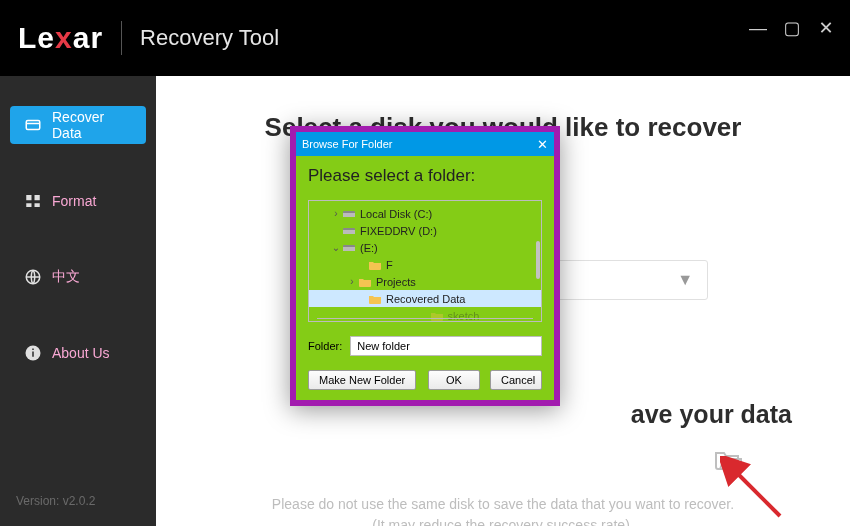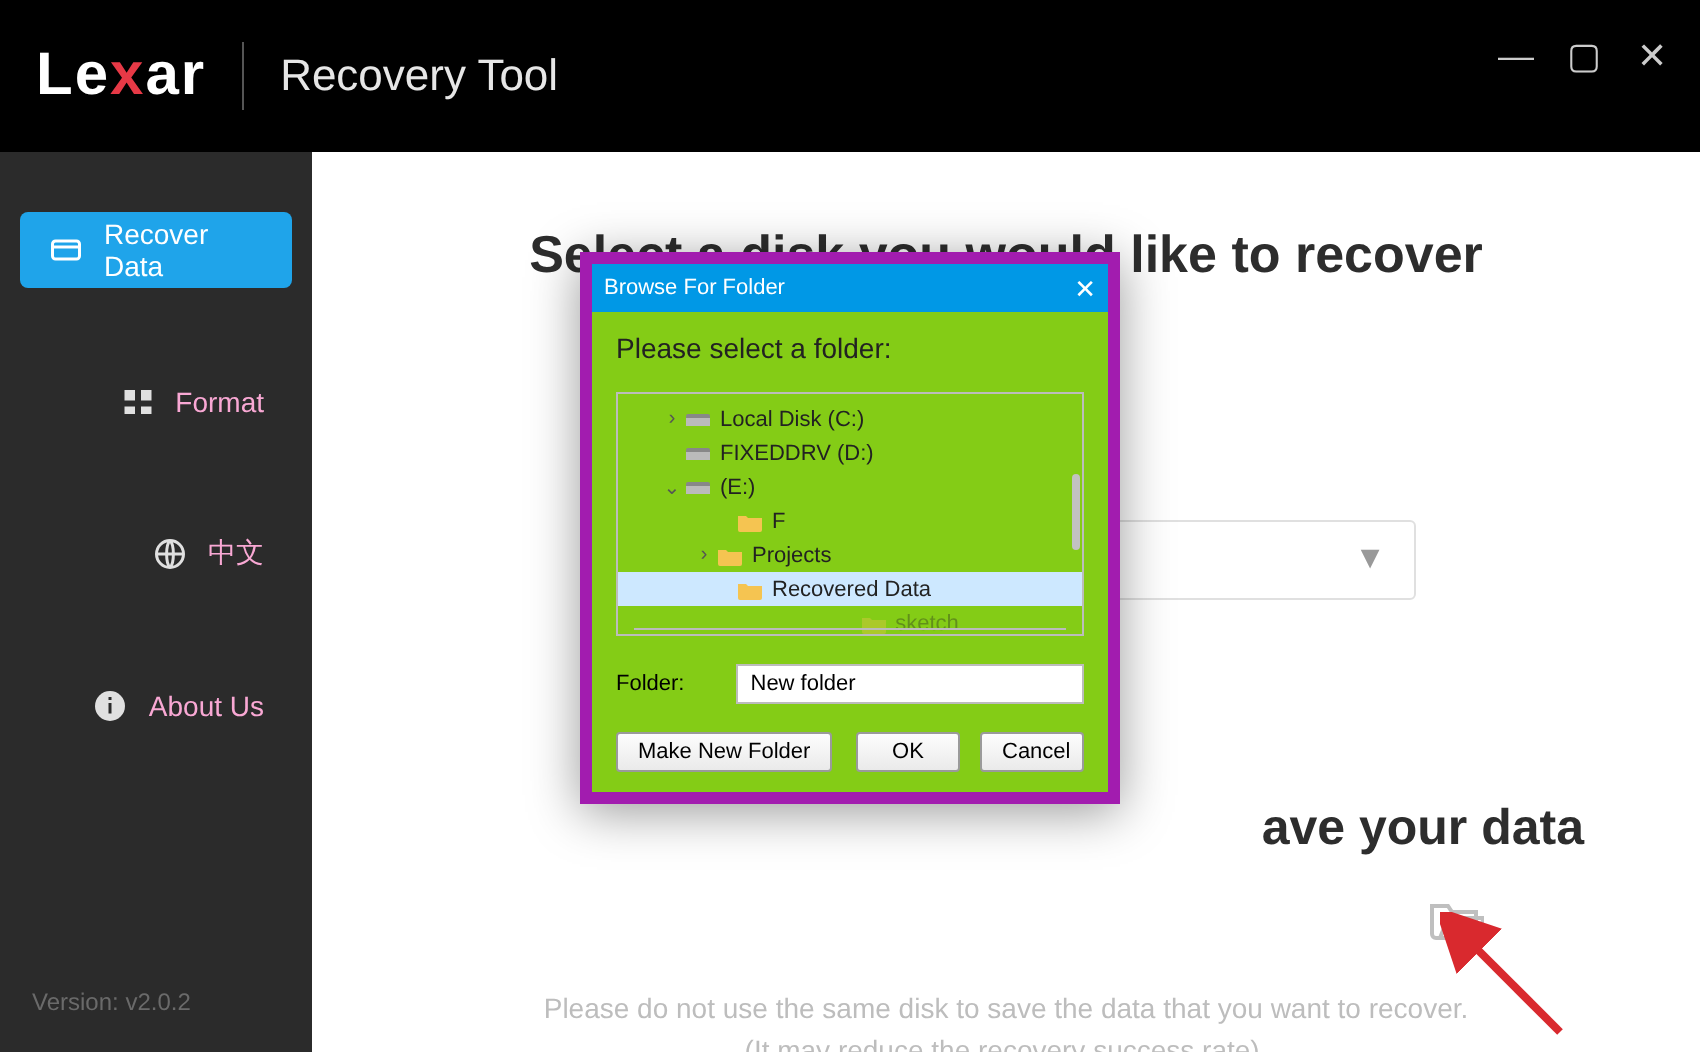--- a/index.html
+++ b/index.html
@@ -6,46 +6,46 @@
   html,body{width:850px;height:526px;overflow:hidden;background:#fff;}
   .window{width:850px;height:526px;display:flex;flex-direction:column;}
   .titlebar{height:76px;background:#000;color:#fff;display:flex;align-items:center;padding:12px 18px;position:relative;}
   .brand{font-size:30px;font-weight:700;letter-spacing:1px;}
   .brand .x{color:#e63946;}
   .divider{width:1px;height:34px;background:#555;margin:0 18px;}
   .subtitle{font-size:22px;font-weight:400;color:#e6e6e6;}
   .win-controls{position:absolute;right:14px;top:18px;display:flex;gap:14px;}
   .win-btn{width:20px;height:20px;display:flex;align-items:center;justify-content:center;color:#ccc;font-size:18px;cursor:pointer;}
   .body{flex:1;display:flex;}
-  .sidebar{width:156px;background:#2b2b2b;display:flex;flex-direction:column;padding-top:30px;position:relative;align-items:flex-end;}
+  .sidebar{width:156px;background:#2b2b2b;display:flex;flex-direction:column;padding-top:30px;position:relative;}
   .nav-item{display:flex;align-items:center;gap:10px;color:#f9a8d4;font-size:14px;padding:0 14px;height:38px;border-radius:4px;margin:0 10px 38px 10px;cursor:pointer;}
   .nav-item.active{background:#1fa4ea;color:#fff;}
   .nav-icon{width:18px;height:18px;flex:0 0 18px;}
   .version{position:absolute;bottom:18px;left:16px;color:#6a6a6a;font-size:12px;}
   .main{flex:1;position:relative;padding:36px 30px 0 30px;}
   .hero{font-size:26px;font-weight:700;color:#2d2d2d;text-align:center;}
   .sub{font-size:25px;font-weight:700;color:#2d2d2d;position:absolute;right:58px;top:324px;}
   .dropdown{position:absolute;top:184px;left:50%;transform:translateX(-50%);width:410px;height:40px;border:1px solid #e0e0e0;border-radius:3px;display:flex;align-items:center;justify-content:flex-end;padding:0 14px;color:#999;}
   .hint{position:absolute;top:418px;left:0;right:0;text-align:center;color:#bdbdbd;font-size:14px;line-height:1.5;}
   .folder-open-icon{position:absolute;top:373px;right:108px;color:#bfbfbf;}
   .arrow-annot{position:absolute;top:380px;right:60px;pointer-events:none;}
   
   .dialog{position:absolute;top:126px;left:290px;width:270px;background:#84cc16;border:6px solid #a21caf;box-shadow:0 4px 24px rgba(0,0,0,0.4);z-index:10;}
   .dlg-title{height:24px;background:#0098e6;color:#fff;font-size:11px;display:flex;align-items:center;justify-content:space-between;padding:0 6px;}
   .dlg-close{cursor:pointer;font-size:13px;}
   .dlg-body{padding:10px 12px 10px 12px;}
-  .dlg-prompt{font-size:14px;color:#222;margin-bottom:14px;}
+  .dlg-prompt{font-size:17px;color:#222;margin-bottom:14px;}
   .tree{border:1px solid #bcbcbc;height:122px;overflow:hidden;position:relative;font-size:11px;color:#222;padding-top:4px;}
   .tree-row{display:flex;align-items:center;height:17px;white-space:nowrap;}
   .tree-row.sel{background:#cde8ff;}
   .expander{width:10px;text-align:center;color:#555;font-size:10px;}
   .ticon{width:16px;height:14px;display:inline-flex;align-items:center;justify-content:center;margin-right:3px;}
   .scroll-hint{position:absolute;left:8px;right:8px;bottom:2px;height:1px;background:#bbb;}
   .scroll-stub{position:absolute;right:1px;top:40px;width:4px;height:38px;background:#c2c2c2;border-radius:2px;}
-  .fld-row{display:flex;align-items:center;gap:26px;margin-top:14px;}
+  .fld-row{display:flex;align-items:center;gap:8px;margin-top:14px;}
   .fld-label{font-size:11px;}
   .fld-input{flex:1;height:20px;border:1px solid #bcbcbc;padding:0 6px;font-size:11px;}
   .dlg-actions{display:flex;justify-content:space-between;align-items:center;margin-top:14px;}
   .dlg-btn{height:20px;border:1px solid #9a9a9a;background:linear-gradient(#fdfdfd,#eaeaea);border-radius:2px;font-size:11px;padding:0 10px;cursor:pointer;}
   .dlg-btn.wide{width:52px;}
 </style>
 </head>
 <body>
 
 <div class="window">

